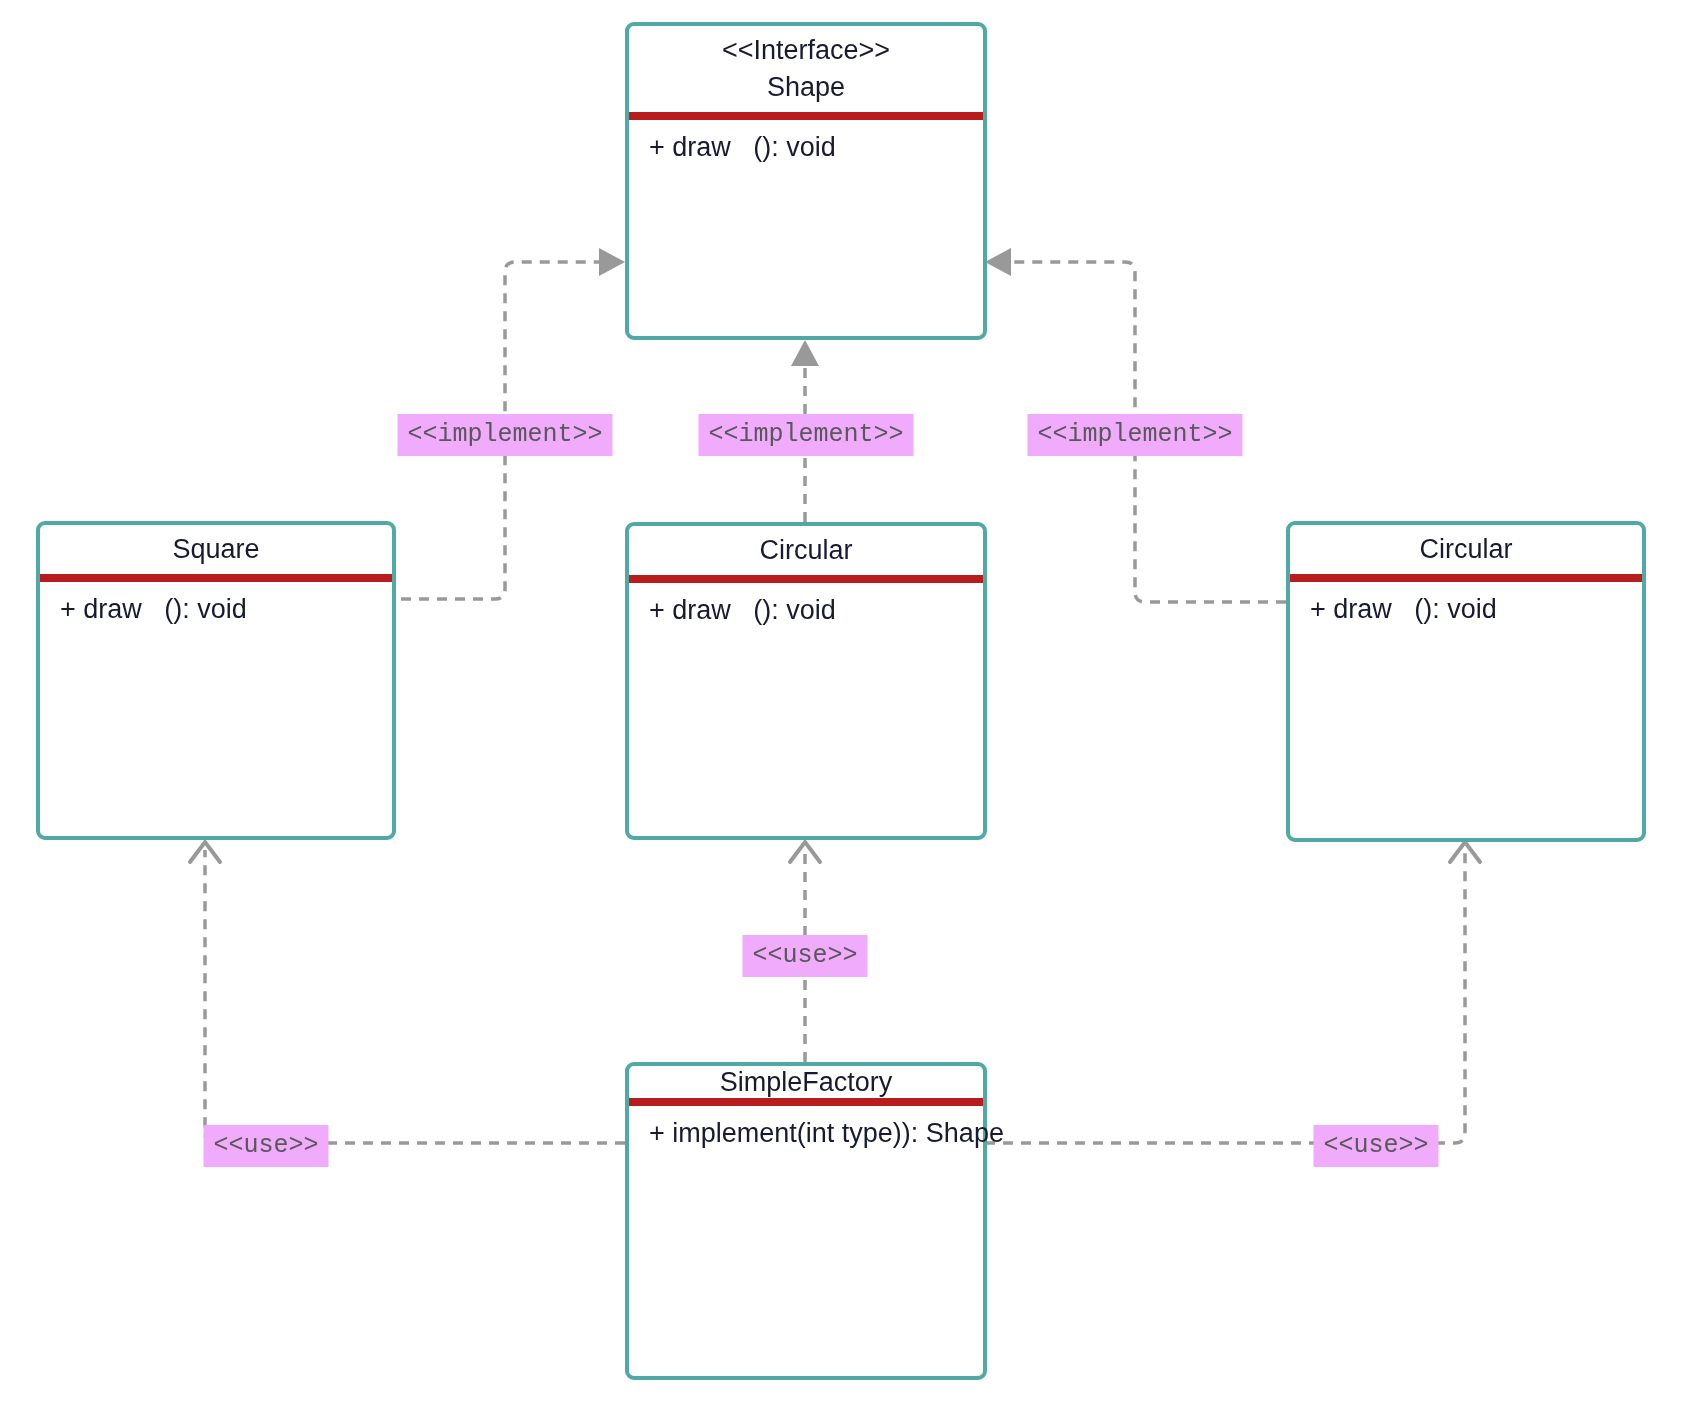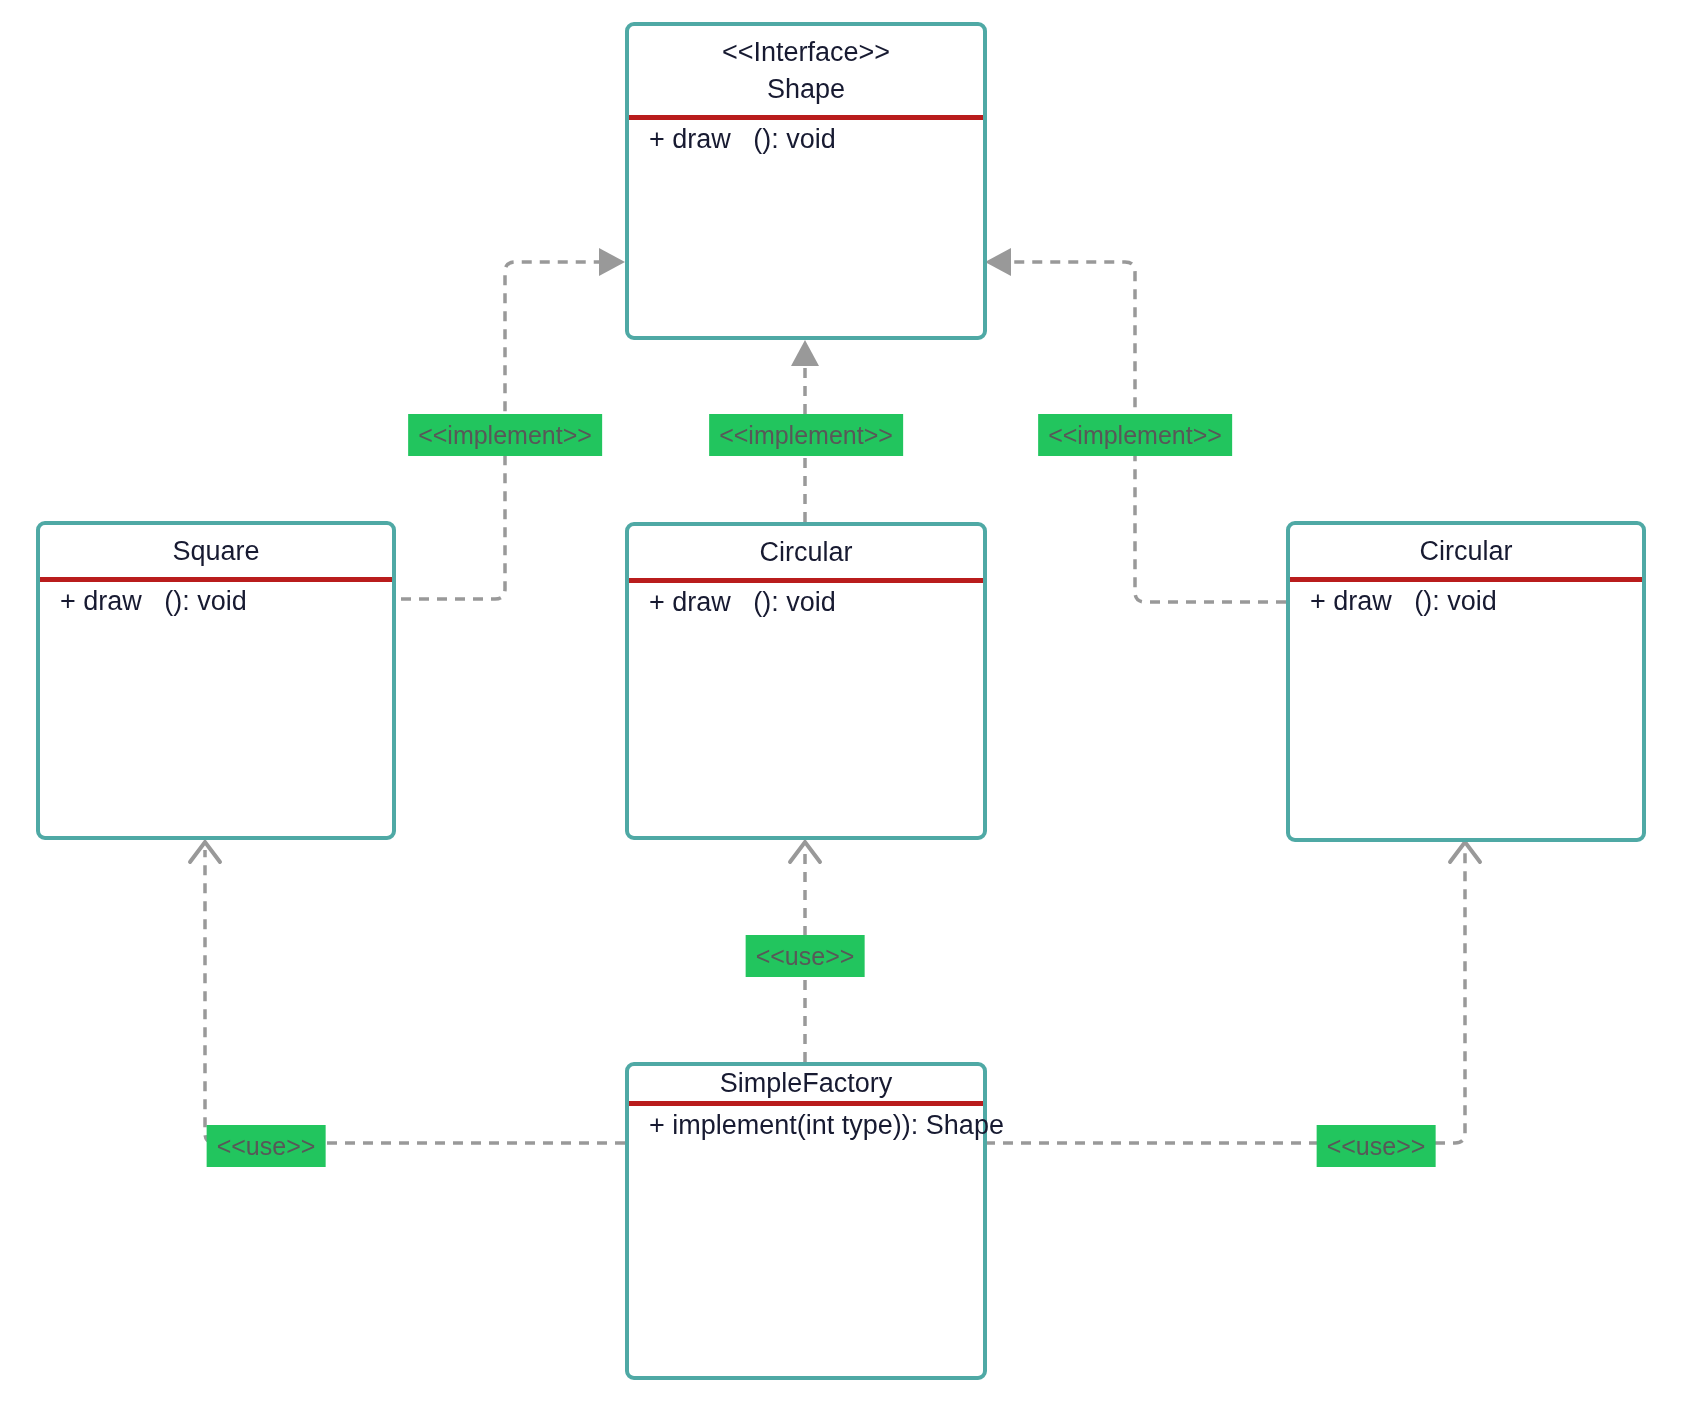--- a/index.html
+++ b/index.html
@@ -24,49 +24,50 @@
   }
   .uml-box {
     position: absolute;
     box-sizing: border-box;
     background: #ffffff;
     border: 4px solid #4fa9a5;
     border-radius: 9px;
   }
   .uml-header {
     box-sizing: border-box;
-    border-bottom: 5px solid #b91c1c;
+    border-bottom: 8px solid #b91c1c;
     display: flex;
     flex-direction: column;
     align-items: center;
     justify-content: center;
     color: #171a31;
   }
   .uml-stereotype,
   .uml-title {
     font-size: 27px;
     line-height: 37px;
     color: #171a31;
     white-space: pre;
   }
   .uml-member {
     font-size: 27px;
     color: #171a31;
-    padding: 4px 10px 0 20px;
+    padding: 12px 10px 0 20px;
     white-space: pre;
   }
   .edge-label {
     position: absolute;
     transform: translate(-50%, -50%);
-    background: #22c55e;
+    background: #f0abfc;
     color: #585858;
     font-size: 25px;
     line-height: 30px;
     padding: 6px 10px;
     white-space: pre;
+    font-family: Liberation Mono, monospace;
   }
 </style>
 </head>
 <body>
 
 <div id="canvas">
 
   <svg id="edge-layer" width="1686" height="1406" viewBox="0 0 1686 1406" xmlns="http://www.w3.org/2000/svg">
     <g stroke="#999999" stroke-width="3.5" fill="none" stroke-dasharray="10 8">
 

